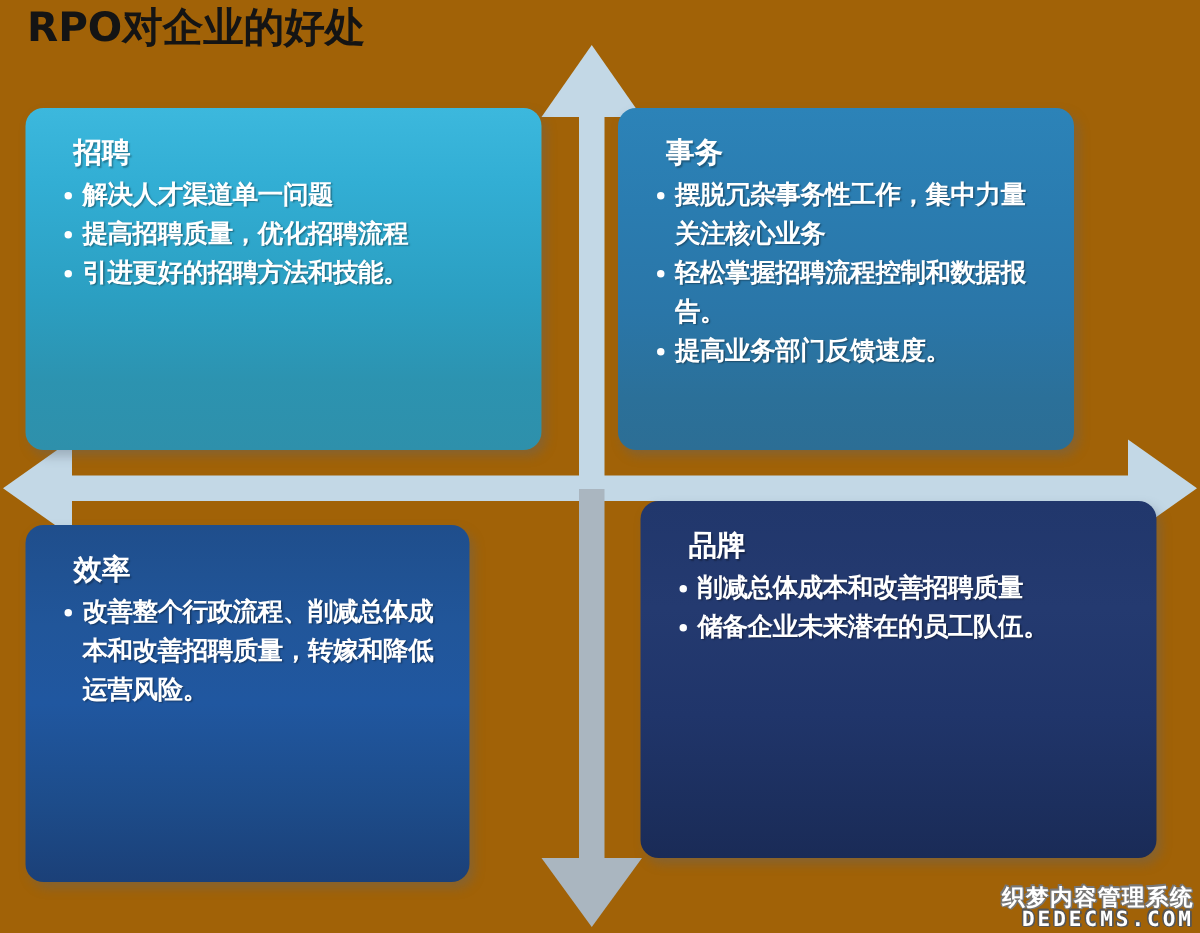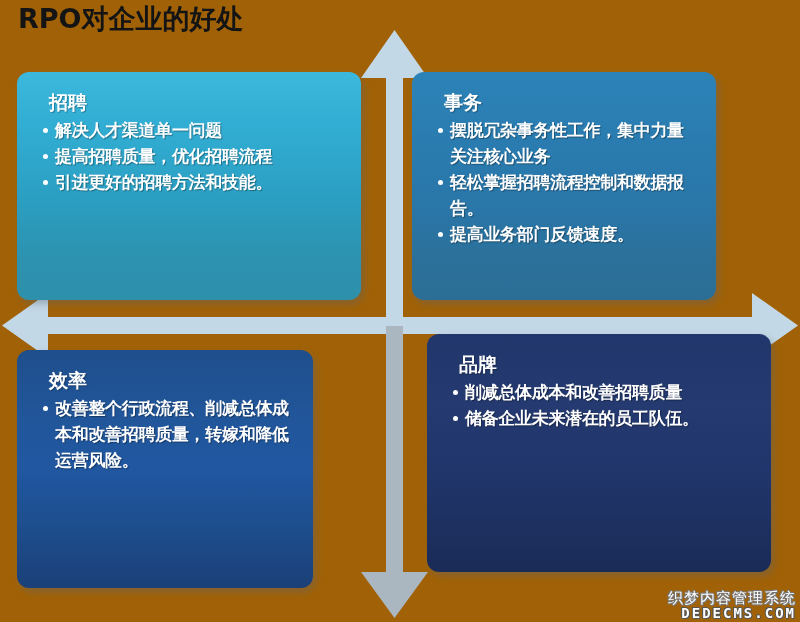--- a/index.html
+++ b/index.html
@@ -121,21 +121,21 @@
   #watermark {
     position: absolute;
     right: 4px;
     bottom: 2px;
     text-align: right;
     line-height: 1.0;
     pointer-events: none;
   }
   #watermark .wm-cn {
     font-size: 15px;
-    font-weight: normal;
+    font-weight: bold;
     color: #ffffff;
     letter-spacing: 1px;
     text-shadow:
        1px 0 0 #777, -1px 0 0 #777, 0 1px 0 #777, 0 -1px 0 #777,
        1px 1px 0 #777, -1px -1px 0 #777;
     font-family: "DejaVu Sans", "Liberation Sans", sans-serif;
   }
   #watermark .wm-en {
     font-size: 14px;
     font-weight: bold;

